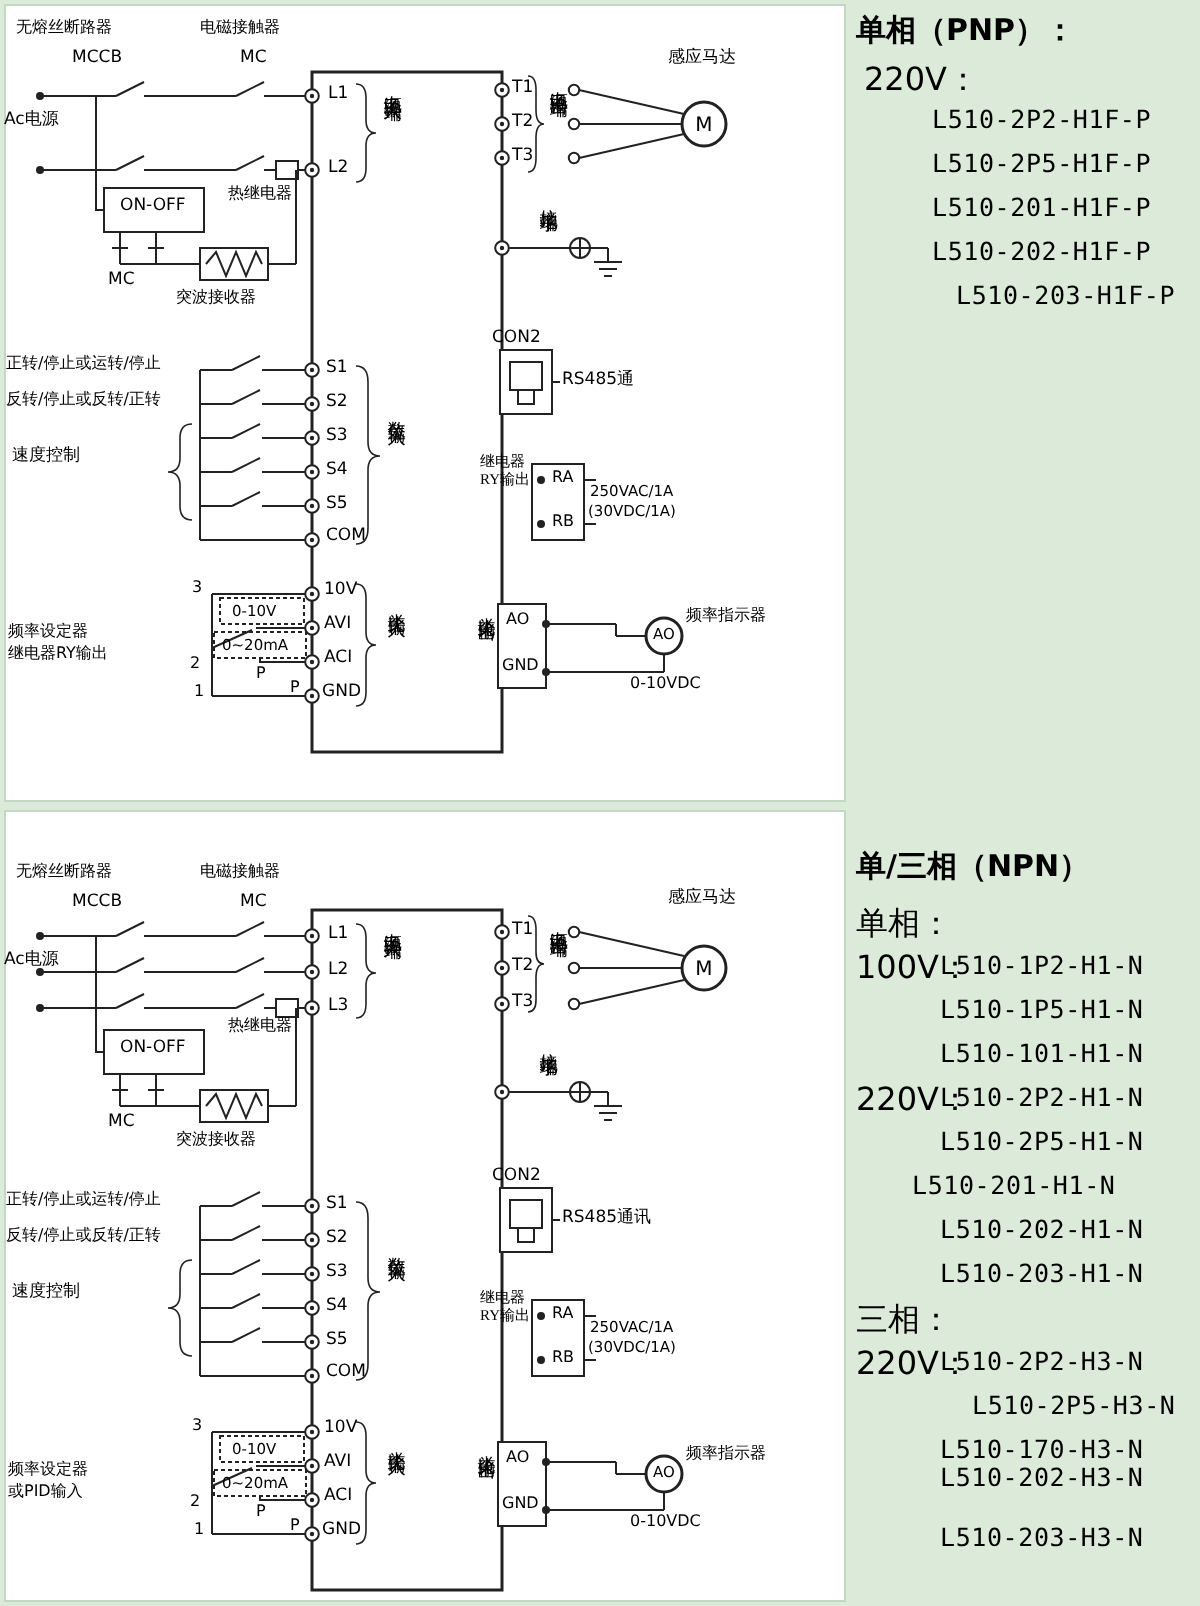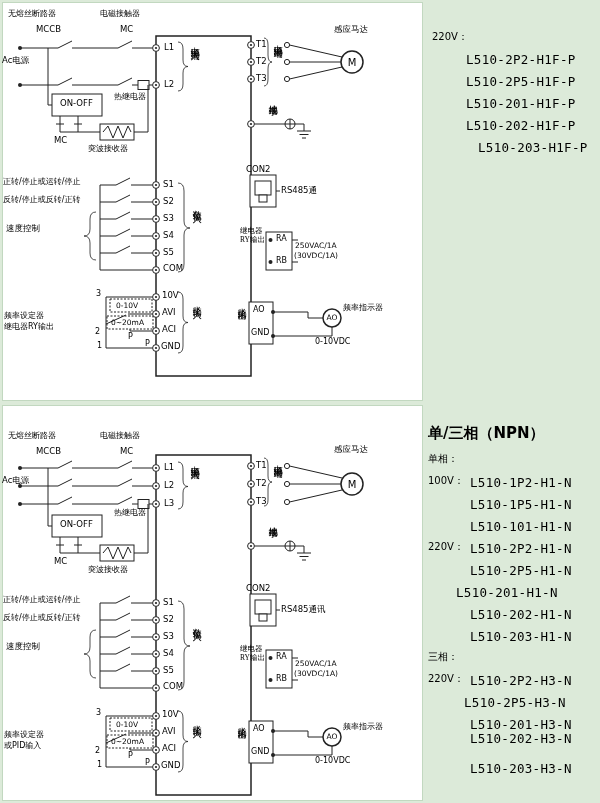--- a/index.html
+++ b/index.html
@@ -13,21 +13,21 @@
   .lbl { position:absolute; font-size:9px; line-height:1.15; white-space:nowrap; color:#000; }
   .fs75 { font-size:7.5px; }
   .fs8  { font-size:8px; }
   .fs85 { font-size:8.5px; }
   .fs10 { font-size:10px; }
   .vert { writing-mode:vertical-rl; text-orientation:upright; letter-spacing:1px; }
   .wrap { white-space:normal; word-break:break-all; line-height:1.25;font-family:Liberation Serif, serif; }
   .ctr  { transform:translate(-50%,-50%); }
   .side { position:absolute; color:#000; }
   .side-title { font-weight:bold; font-size:15px; }
-  .side-line  { font-size:10px; }
+  .side-line  { font-size:16px; }
   .model { font-family:"DejaVu Sans Mono","Liberation Mono",monospace; font-size:12.5px; letter-spacing:.3px; }
 </style>
 </head>
 <body>
 
 <div class="page">
 
   <div class="panel panel-top"></div>
   <div class="panel panel-bottom"></div>
 
@@ -297,20 +297,21 @@
   <span class="lbl fs8" style="left:145px;top:758px">P</span>
   <span class="lbl fs8" style="left:4px;top:730px">频率设定器</span>
   <span class="lbl fs8" style="left:4px;top:741px">或PID输入</span>
   <span class="lbl fs8" style="left:253px;top:724px">AO</span>
   <span class="lbl fs8" style="left:251px;top:747px">GND</span>
   <span class="lbl vert" style="left:237px;top:720px;height:44px">类比输出</span>
   <span class="lbl fs8" style="left:343px;top:722px">频率指示器</span>
   <span class="lbl fs75 ctr" style="left:332px;top:737px">AO</span>
   <span class="lbl fs8" style="left:315px;top:756px">0-10VDC</span>
 
+  <div class="side side-title" style="left:428px;top:6px">单相（PNP）：</div>
   <div class="side side-line" style="left:432px;top:30px">220V：</div>
   <div class="side model" style="left:466px;top:52px">L510-2P2-H1F-P</div>
   <div class="side model" style="left:466px;top:74px">L510-2P5-H1F-P</div>
   <div class="side model" style="left:466px;top:96px">L510-201-H1F-P</div>
   <div class="side model" style="left:466px;top:118px">L510-202-H1F-P</div>
   <div class="side model" style="left:478px;top:140px">L510-203-H1F-P</div>
 
   <div class="side side-title" style="left:428px;top:424px">单/三相（NPN）</div>
   <div class="side side-line" style="left:428px;top:452px">单相：</div>
   <div class="side side-line" style="left:428px;top:474px">100V：</div>
@@ -319,18 +320,18 @@
   <div class="side model" style="left:470px;top:519px">L510-101-H1-N</div>
   <div class="side side-line" style="left:428px;top:540px">220V：</div>
   <div class="side model" style="left:470px;top:541px">L510-2P2-H1-N</div>
   <div class="side model" style="left:470px;top:563px">L510-2P5-H1-N</div>
   <div class="side model" style="left:456px;top:585px">L510-201-H1-N</div>
   <div class="side model" style="left:470px;top:607px">L510-202-H1-N</div>
   <div class="side model" style="left:470px;top:629px">L510-203-H1-N</div>
   <div class="side side-line" style="left:428px;top:650px">三相：</div>
   <div class="side side-line" style="left:428px;top:672px">220V：</div>
   <div class="side model" style="left:470px;top:673px">L510-2P2-H3-N</div>
-  <div class="side model" style="left:464px;top:695px">L510-2P5-H3-N</div>
-  <div class="side model" style="left:470px;top:717px">L510-201-H3-N</div>
+  <div class="side model" style="left:486px;top:695px">L510-2P5-H3-N</div>
+  <div class="side model" style="left:470px;top:717px">L510-170-H3-N</div>
   <div class="side model" style="left:470px;top:731px">L510-202-H3-N</div>
   <div class="side model" style="left:470px;top:761px">L510-203-H3-N</div>
 
 </div>
 
 </body></html>

